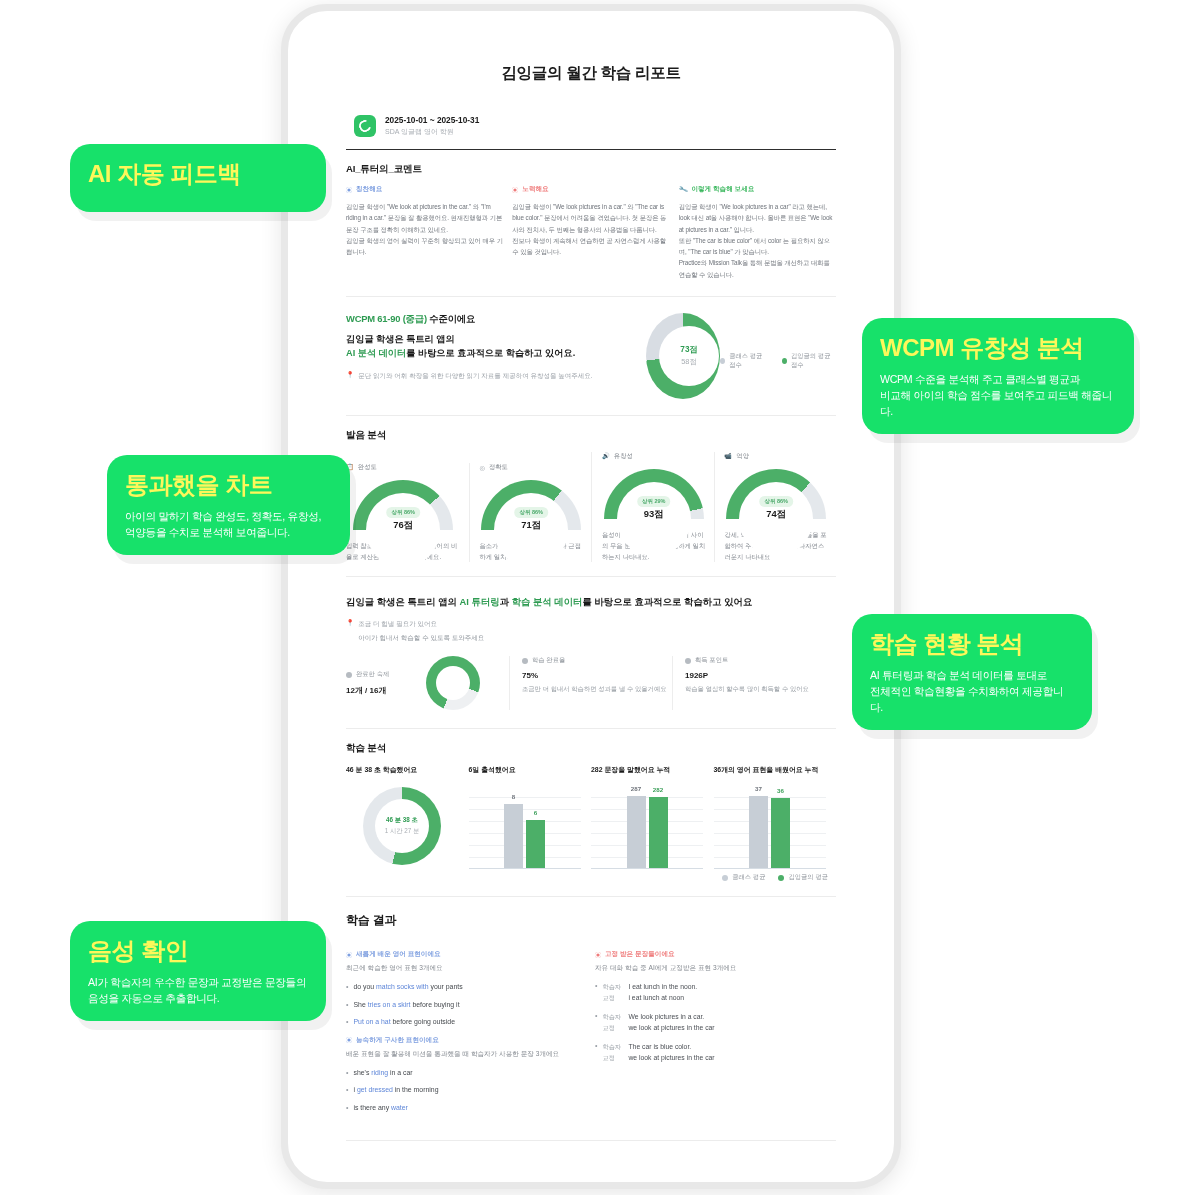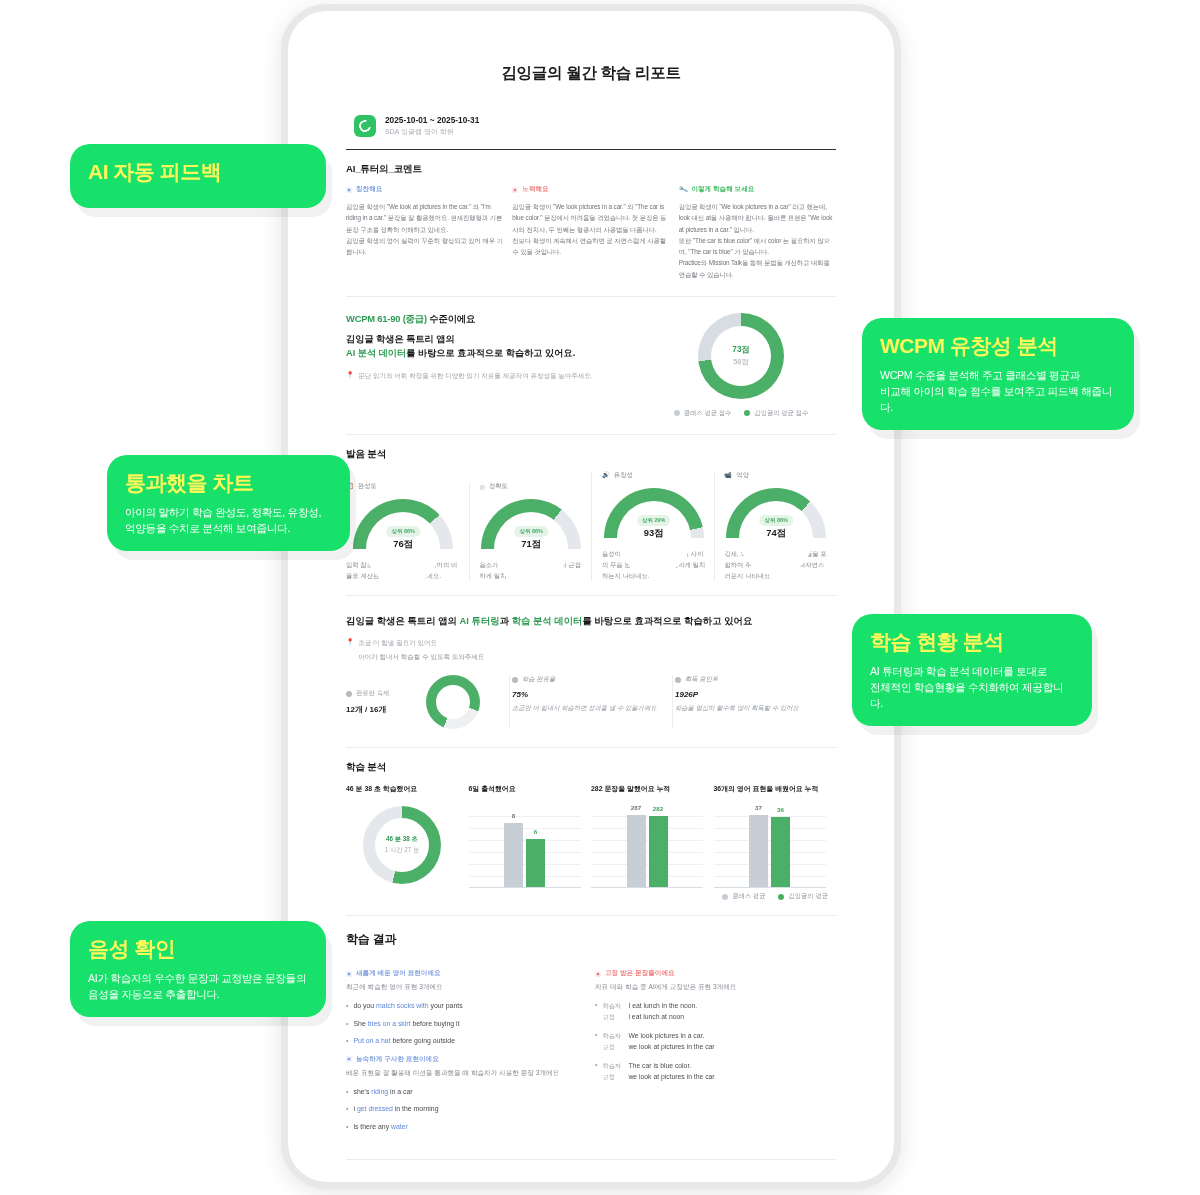--- a/index.html
+++ b/index.html
@@ -74,21 +74,21 @@
   
   .wcpm-wrap { display: flex; margin: 16px 54px 0 54px; }
   .wcpm-left { width: 300px; }
   .wcpm-h1 { font-size: 9.4px; font-weight: bold; color: #2e9b52; letter-spacing:-.2px;}
   .wcpm-h1 .dk { color:#1b1b1b; }
   .wcpm-h2 { font-size: 9.2px; font-weight: bold; color: #1b1b1b; margin-top: 7px; line-height: 1.52; }
   .wcpm-h2 .gr { color: #2e9b52; }
   .tip { display: flex; gap: 4px; margin-top: 9px; }
   .tip-ic { font-size: 6.6px; color: #b6bbc1; line-height: 1.5; }
   .tip-tx { font-size: 6.5px; color: #9aa0a7; line-height: 1.72; width: 242px; }
-  .wcpm-right { width: 190px; display:flex; flex-direction:column; align-items:center; }
+  .wcpm-right { width: 190px; display:flex; flex-direction:row; align-items:center; }
 
   
   .donut { position: relative; border-radius: 50%; }
   .donut .hole {
     position: absolute; border-radius: 50%; background: #fff;
     display:flex; flex-direction:column; align-items:center; justify-content:center;
   }
   .d-big { color:#2e9b52; font-weight:bold; }
   .d-small { color:#a8adb3; }
 
@@ -113,21 +113,21 @@
     position:absolute; left:50%; top: 39px; transform: translateX(-50%);
     font-size: 9.4px; font-weight: bold; color:#1b1b1b;
   }
   .g-desc { font-size:6.3px; line-height:1.75; color:#80868d; margin-top:6px; }
 
   
   .status-h { font-size:9.4px; font-weight:bold; color:#1b1b1b; margin:18px 54px 0; line-height:1.5; }
   .status-h .gr { color:#2e9b52; }
   .stat-row { display:flex; margin: 13px 54px 0; }
   .stat-cell { width: 163px; }
-  .stat-cell + .stat-cell { border-left: 1px solid #ededed; padding-left: 2px; font-style: italic; }
+  .stat-cell + .stat-cell { border-left: 1px solid #ededed; padding-left: 12px; }
   .st-head { display:flex; align-items:center; gap:4px; }
   .st-lbl { font-size:6.3px; color:#8a9097; }
   .st-val { font-size:8px; font-weight:bold; color:#1b1b1b; margin-top:6px; }
   .st-desc { font-size:6.3px; line-height:1.72; color:#92989f; margin-top:4px; }
 
   
   .chart-row { display:flex; margin: 10px 54px 0; }
   .chart-cell { width: 122.5px; }
   .chart-cap { font-size:6.9px; font-weight:bold; color:#1b1b1b; }
   .plot { position:relative; width:112px; height:86px; margin-top:8px; }
@@ -152,21 +152,21 @@
   .corr-tx { color:#4b4f55; }
   .corr-bullet { display:flex; gap:5px; }
 
   
   .callout {
     position: absolute; background:#17e16a; border-radius: 20px;
     padding: 14px 18px 15px 18px;
     box-shadow: 6px 9px 0 rgba(0,0,0,.055);
   }
   .callout h3 {
-    color:#fdf75a; font-size: 21px; font-weight: bold;
+    color:#fdf75a; font-size: 24px; font-weight: bold;
     letter-spacing:-.5px; margin-bottom: 7px;
   }
   .callout p { color:#fff; font-size: 10.6px; line-height:1.52; letter-spacing:-.3px; }
 
   #co1 { left: 70px;  top: 144px; width: 256px; }
   #co2 { left: 862px; top: 318px; width: 272px; }
   #co3 { left: 107px; top: 455px; width: 243px; }
   #co4 { left: 852px; top: 614px; width: 240px; }
   #co5 { left: 70px;  top: 921px; width: 256px; }
 </style>

